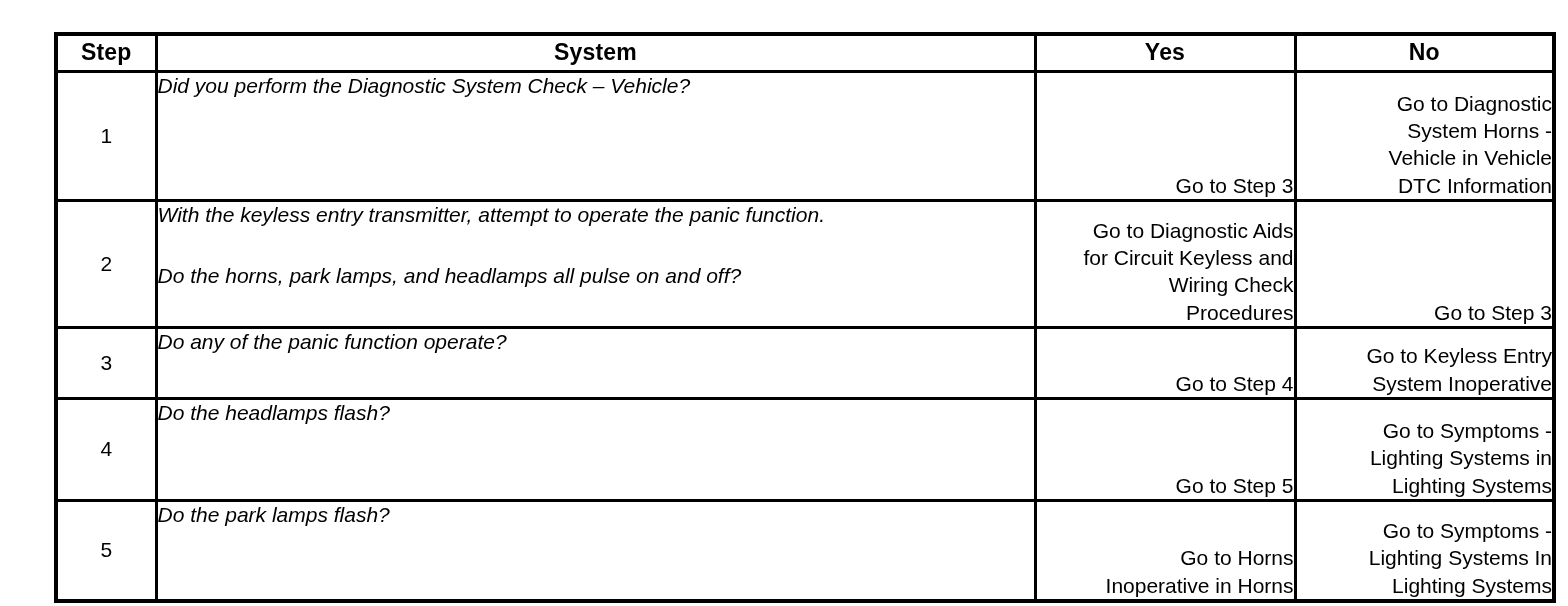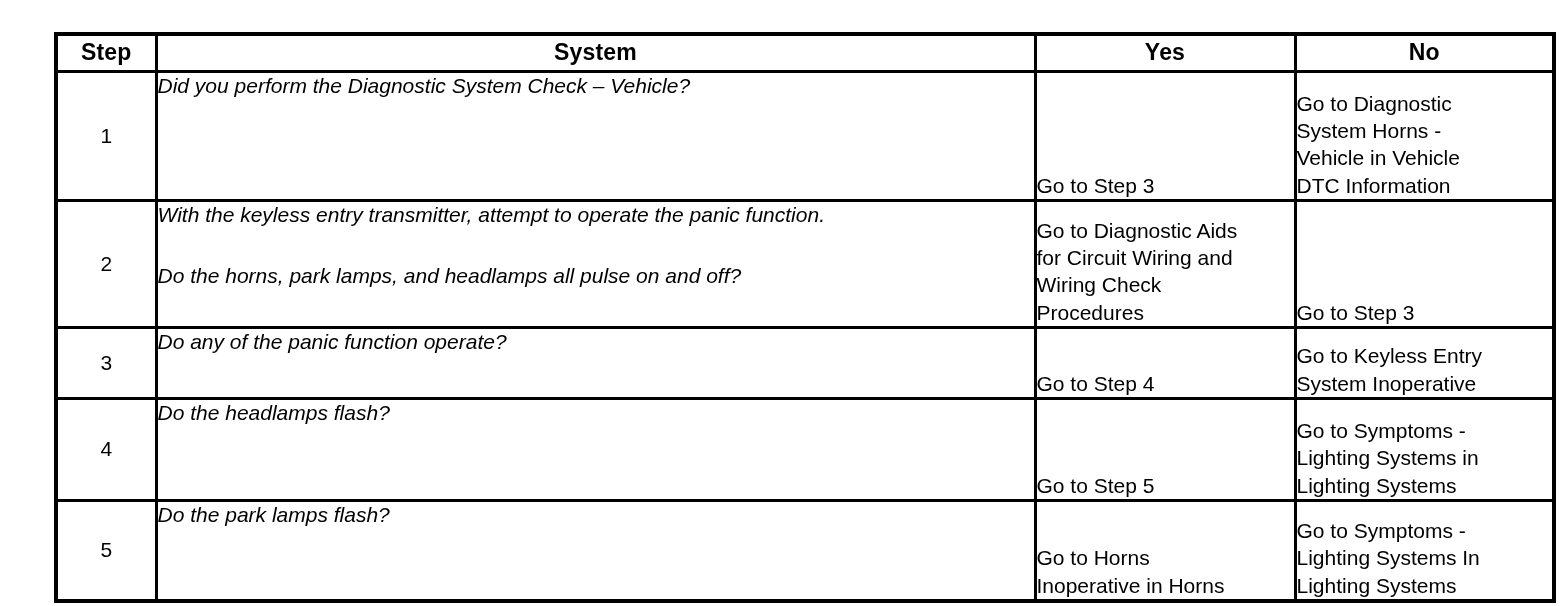--- a/index.html
+++ b/index.html
@@ -78,21 +78,21 @@
   td.cell-action .ln {
     display: block;
     white-space: nowrap;
   }
   td.cell-action .gap {
     display: block;
     height: 35px;
   }
 
   td.cell-branch {
-    text-align: left;
+    text-align: right;
     vertical-align: bottom;
     font-size: 21px;
     line-height: 1.30;
     padding: 4px 4px 6px 4px;
   }
   td.cell-branch .ln {
     display: block;
   }
 
   
@@ -144,21 +144,21 @@
 
       <tr class="r2">
         <td class="cell-step">2</td>
         <td class="cell-action">
           <span class="ln">With the keyless entry transmitter, attempt to operate the panic function.</span>
           <span class="gap"></span>
           <span class="ln">Do the horns, park lamps, and headlamps all pulse on and off?</span>
         </td>
         <td class="cell-branch">
           <span class="ln">Go to Diagnostic Aids</span>
-          <span class="ln">for Circuit Wiring and</span>
+          <span class="ln">for Circuit Keyless and</span>
           <span class="ln">Wiring Check</span>
           <span class="ln">Procedures</span>
         </td>
         <td class="cell-branch">
           <span class="ln">Go to Step 3</span>
         </td>
       </tr>
 
       <tr class="r3">
         <td class="cell-step">3</td>

